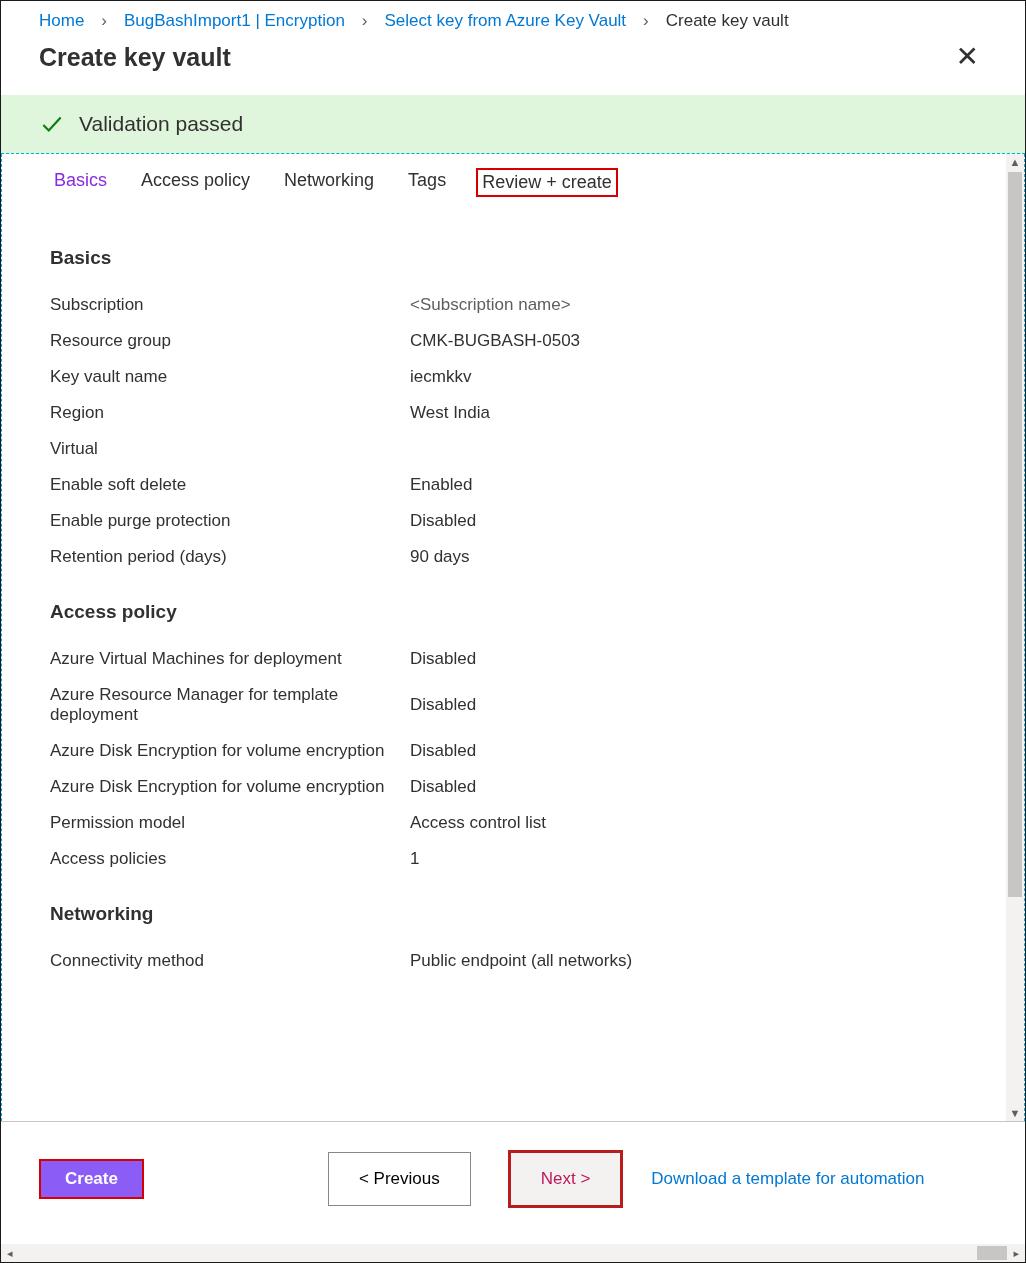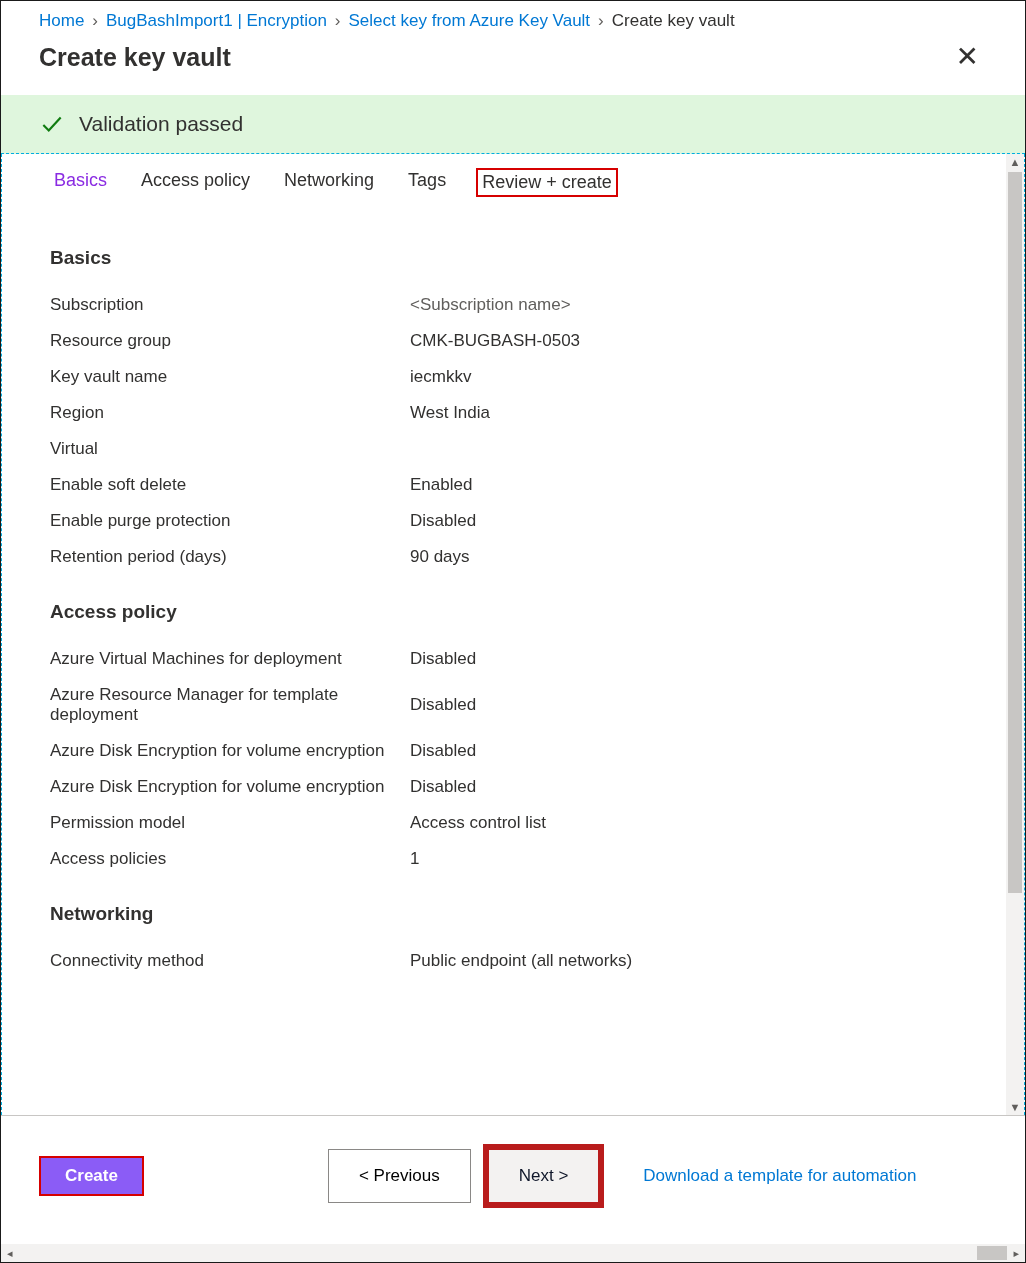--- a/index.html
+++ b/index.html
@@ -1,19 +1,19 @@
 <!DOCTYPE html>
 <html><head>
 <meta charset="utf-8">
 <style>
   * { box-sizing: border-box; margin: 0; padding: 0; }
   html, body { width: 1026px; height: 1263px; font-family: "Segoe UI", Arial, sans-serif; background: #fff; color: #323130; }
   .frame { width: 1026px; height: 1263px; border: 1px solid #1a1a1a; display: flex; flex-direction: column; position: relative; }
 
-  .breadcrumb { padding: 10px 38px 4px 38px; font-size: 17px; color: #323130; display: flex; align-items: center; flex-wrap: wrap; gap: 8px; }
+  .breadcrumb { padding: 10px 38px 4px 38px; font-size: 17px; color: #323130; display: flex; align-items: center; flex-wrap: wrap; gap: 17px; }
   .breadcrumb a { color: #0078d4; text-decoration: none; cursor: pointer; }
   .breadcrumb .sep { color: #605e5c; }
   .breadcrumb .current { color: #323130; }
 
   .header { padding: 4px 38px 20px 38px; display: flex; align-items: center; justify-content: space-between; }
   .header h1 { font-size: 25px; font-weight: 600; }
   .close-x { font-size: 28px; font-weight: 300; cursor: pointer; color: #323130; line-height: 1; padding: 4px 8px; }
 
   .banner { background: #dff6dd; border-bottom: 1px dashed #00aee0; padding: 16px 38px; display: flex; align-items: center; gap: 14px; font-size: 21px; }
   .banner svg { width: 26px; height: 26px; flex: none; }
@@ -35,22 +35,22 @@
   .row .value.muted { color: #605e5c; }
 
   .vscroll-track { width: 18px; background: #f3f2f1; display:flex; flex-direction:column; }
   .vscroll-arrow { font-size:11px; color:#605e5c; text-align:center; padding:2px 0; cursor:pointer;}
   .vscroll-thumb { background:#c8c6c4; flex: 0 0 75%; margin: 2px; }
   .vscroll-gap { flex:1; }
 
   .footer { border-top: 1px solid #c8c6c4; padding: 28px 38px 36px 38px; display: flex; align-items: center; gap: 12px; }
   .btn { font-size: 17px; padding: 16px 30px; border: 1px solid #8a8886; background: #fff; cursor: pointer; }
   .btn-primary { background: #8b5cf6; color: #fff; border: 2px solid #d60000; font-weight: 600; padding: 8px 24px; }
-  .btn-disabled { background: #f3f2f1; color: #0f172a; border: 6px solid #b91c1c; cursor: default; }
-  .footer .link { color: #0078d4; font-size: 17px; margin-left: 27px; cursor: pointer; }
+  .btn-disabled { background: #f3f2f1; color: #be185d; border: 3px solid #b91c1c; cursor: default; margin-left: 25px; }
+  .footer .link { color: #0078d4; font-size: 17px; margin-left: 16px; cursor: pointer; }
   .spacer { width: 160px; }
 
   .hscroll { height: 18px; background:#f3f2f1; display:flex; align-items:center; }
   .hscroll .harrow { font-size:11px; color:#605e5c; padding:0 6px; cursor:pointer;}
   .hscroll .htrack { flex:1; height:100%; position:relative; }
   .hscroll .hthumb { position:absolute; right:0; top:2px; bottom:2px; width:30px; background:#c8c6c4; }
 </style>
 </head>
 <body>
 

